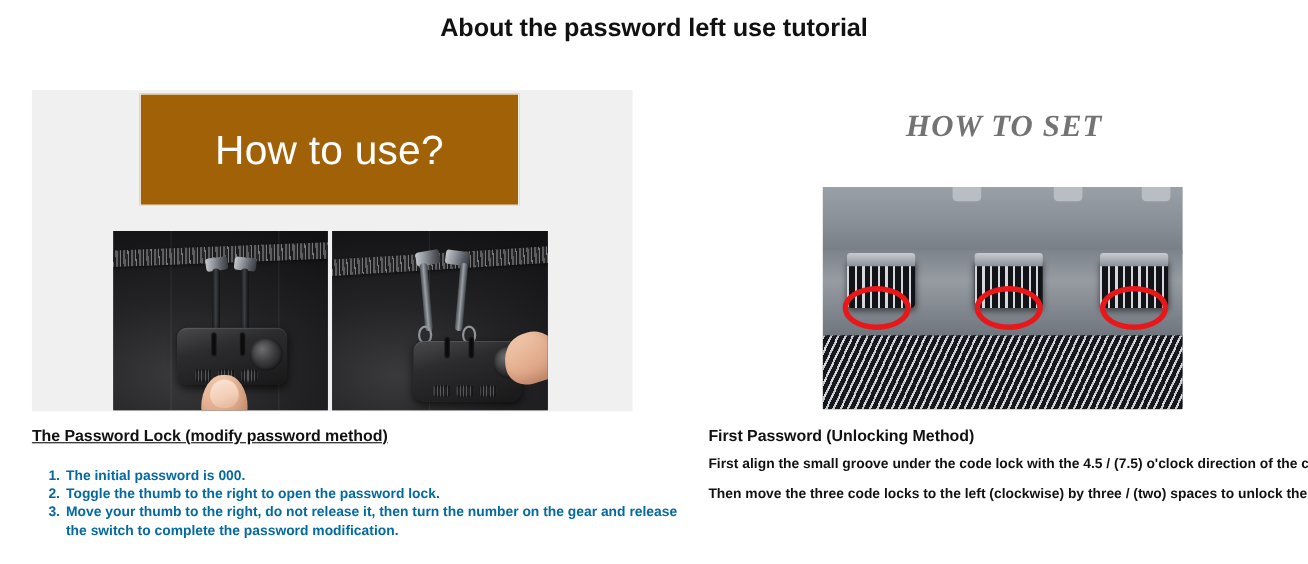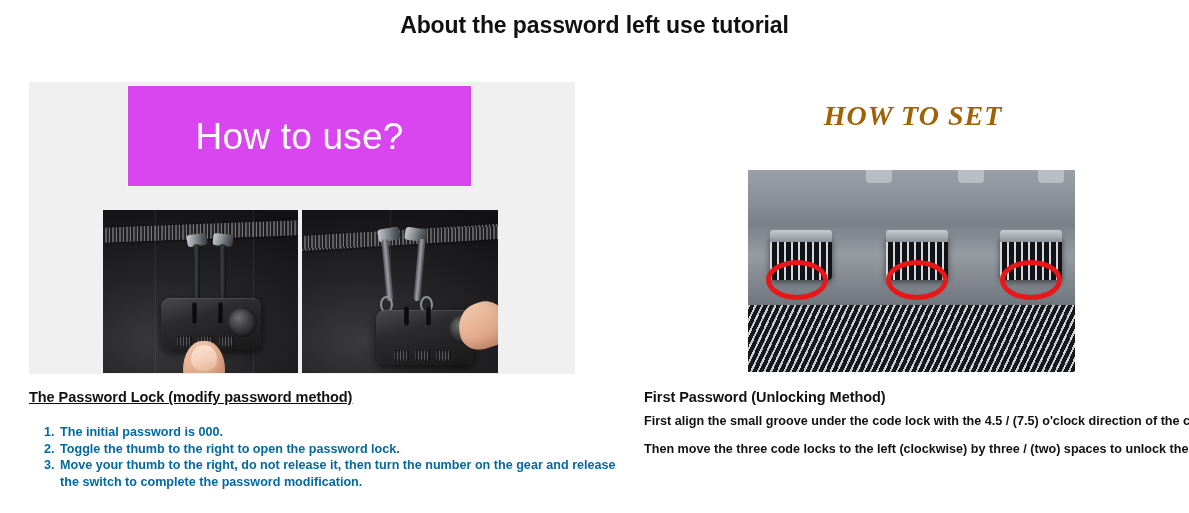--- a/index.html
+++ b/index.html
@@ -37,21 +37,21 @@
     width: 546px;
     height: 292px;
     background: #f0f0f0;
   }
   .blue-banner {
     position: absolute;
     left: 127px;
     top: 85px;
     width: 345px;
     height: 102px;
-    background: #d946ef;
+    background: #a16207;
     border: 1px solid #ffffff;
     box-sizing: border-box;
     display: flex;
     align-items: center;
     justify-content: center;
   }
   .blue-banner-text {
     color: #ffffff;
     font-size: 37px;
     font-weight: 400;
@@ -160,21 +160,21 @@
   .how-to-set {
     position: absolute;
     left: 748px;
     top: 100px;
     width: 330px;
     text-align: center;
     font-family: "Liberation Serif", serif;
     font-weight: bold;
     font-style: italic;
     font-size: 28px;
-    color: #a16207;
+    color: #737373;
     letter-spacing: 1px;
   }
   .photo-right {
     position: absolute;
     left: 748px; top: 170px;
     width: 327px; height: 202px;
     overflow: hidden;
     background: #8f949b;
   }
   .lockbar-top {

